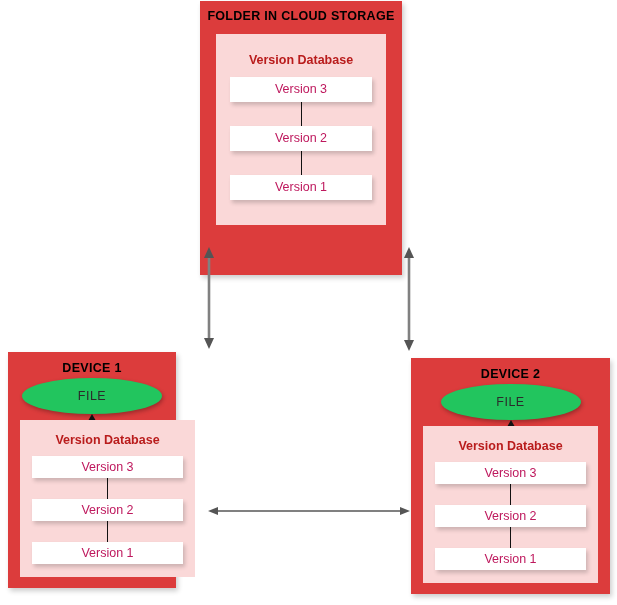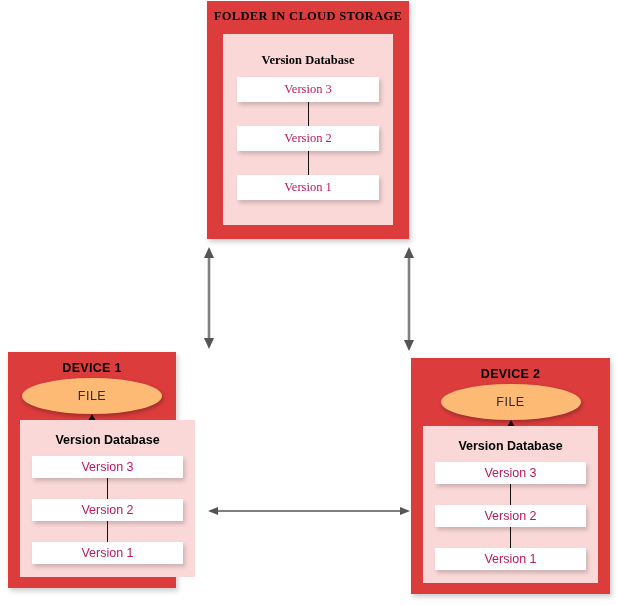--- a/index.html
+++ b/index.html
@@ -32,25 +32,24 @@
     position: absolute;
     left: 0;
     right: 0;
     text-align: center;
     font-weight: bold;
     color: #000000;
     letter-spacing: 0.3px;
   }
 
   #cloud-panel {
-    left: 207px;
+    left: 200px;
     top: 1px;
     width: 202px;
-    height: 238px;
-    font-family: Liberation Serif, serif;
+    height: 274px;
   }
   #cloud-panel .panel-title {
     top: 8px;
     font-size: 12.5px;
   }
 
   #device1-panel {
     left: 8px;
     top: 352px;
     width: 168px;
@@ -70,21 +69,21 @@
   }
 
   
   .file-ellipse {
     position: absolute;
     width: 140px;
     height: 36px;
     left: 50%;
     transform: translateX(-50%);
     top: 26px;
-    background: #fdba74;
+    background: #22c55e;
     border-radius: 50%;
     box-shadow: 1px 2px 4px rgba(0,0,0,0.30);
     display: flex;
     align-items: center;
     justify-content: center;
     font-size: 12.5px;
     color: #2b2b2b;
     letter-spacing: 0.5px;
   }
 
@@ -122,21 +121,21 @@
     width: 175px;
     height: 157px;
   }
 
   .vdb-title {
     position: absolute;
     left: 0;
     right: 0;
     text-align: center;
     font-weight: bold;
-    color: #000000;
+    color: #b91c1c;
     font-size: 12.5px;
   }
   #cloud-panel .vdb-title { top: 19px; }
   #device1-panel .vdb-title { top: 13px; }
   #device2-panel .vdb-title { top: 13px; }
 
   
   .version-stack {
     position: absolute;
     left: 0;

